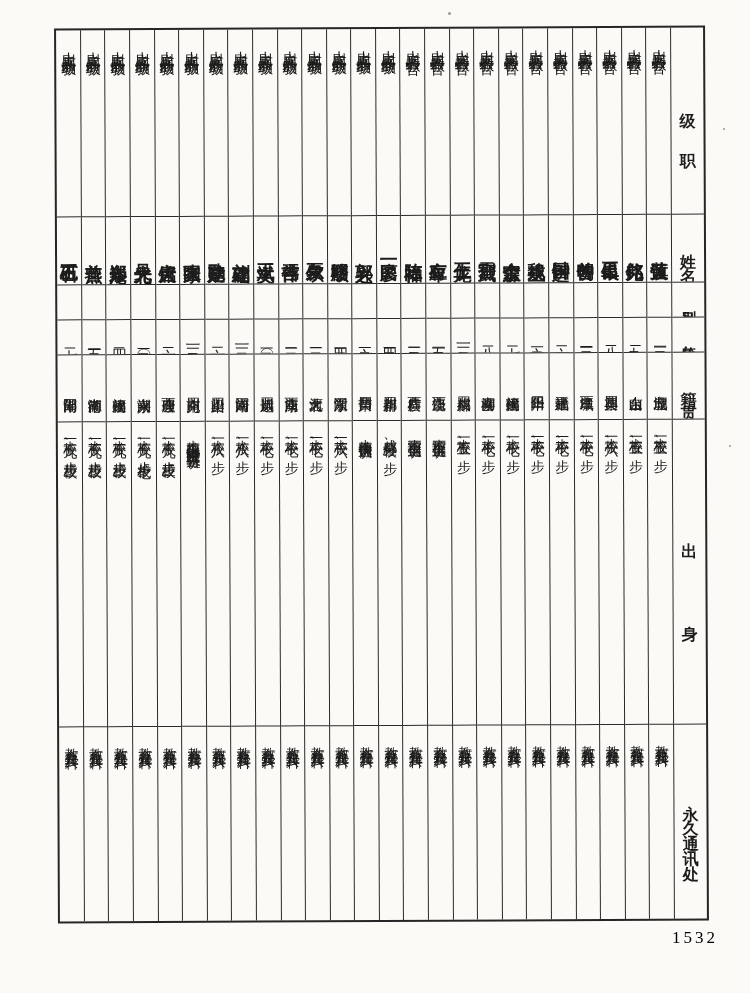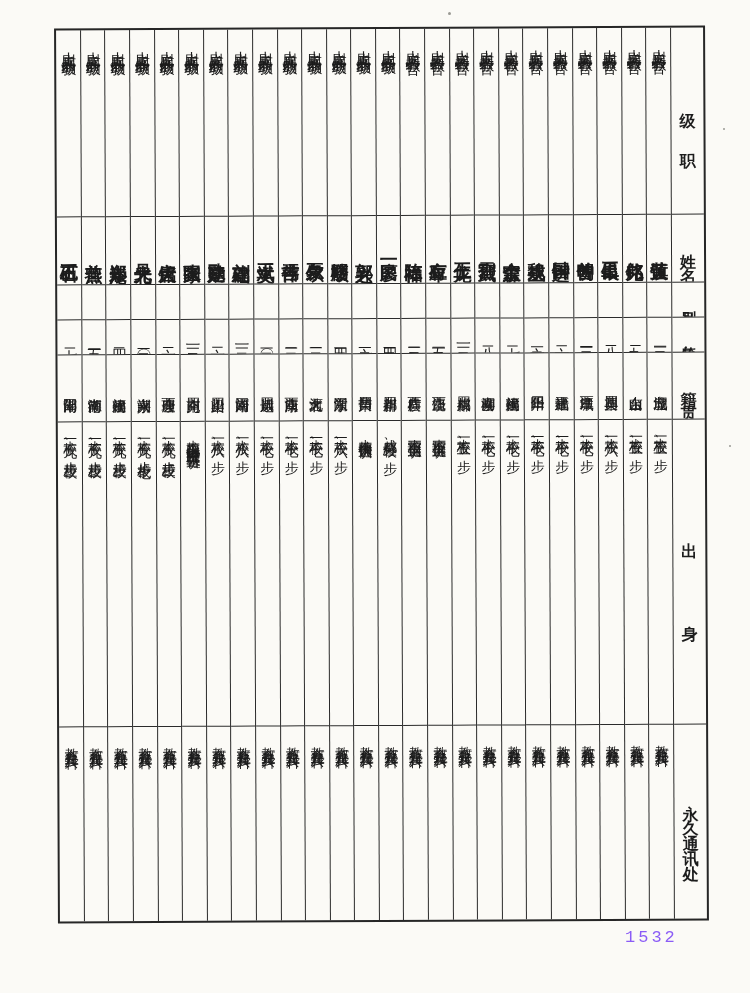--- a/index.html
+++ b/index.html
@@ -30,22 +30,22 @@
 
   .col.header .cell{justify-content:center;font-weight:bold;align-items:center;}
   .h-rank  {font-size:16px;letter-spacing:2.6em;padding-top:2.6em;}
   .h-name  {font-size:16px;letter-spacing:0.9em;padding-top:0.9em;}
   .h-alias {font-size:15px;letter-spacing:0.05em;}
   .h-age   {font-size:15px;letter-spacing:0.05em;}
   .h-native{font-size:16px;letter-spacing:0.9em;padding-top:0.9em;}
   .h-origin{font-size:16px;letter-spacing:5.2em;padding-top:5.2em;}
   .h-addr  {font-size:16px;letter-spacing:0.95em;padding-top:0.95em;}
 
-  #page-number{position:absolute;left:625px;top:928px;font-size:17px;
-    letter-spacing:3px;color:#8b5cf6;font-family:Liberation Mono, monospace;}
+  #page-number{position:absolute;left:672px;top:928px;font-size:17px;
+    letter-spacing:3px;color:#000000;}
   .speck{position:absolute;background:#9a9a94;border-radius:50%;}
 </style>
 </head>
 <body>
 
 <div id="page">
 
   <div id="table-wrap">
     <div id="cols">
 

